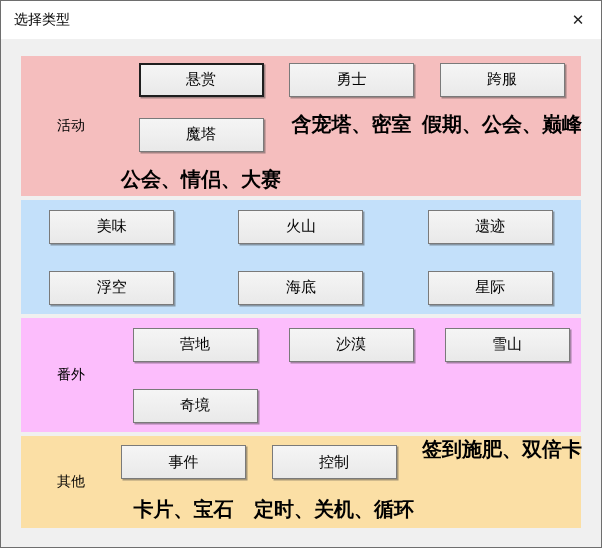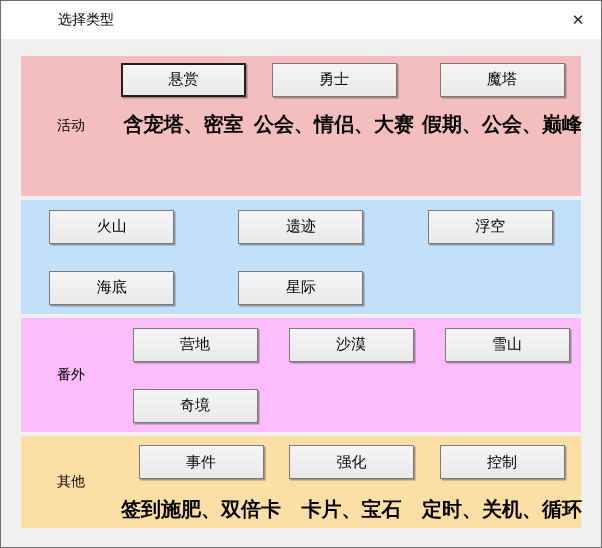--- a/index.html
+++ b/index.html
@@ -14,21 +14,21 @@
     background: #f0f0f0;
     display: flex; flex-direction: column;
   }
   .titlebar {
     height: 38px; flex: 0 0 38px;
     background: #ffffff;
     display: flex; align-items: center;
   }
   .titlebar .title {
     padding-left: 13px;
-    font-size: 14px; color: #000; margin-left: 44px;
+    font-size: 14px; color: #000;
   }
   .titlebar .close-btn {
     margin-left: auto;
     width: 46px; height: 38px;
     border: none; background: transparent;
     font-size: 15px; color: #222;
     cursor: pointer;
     display: flex; align-items: center; justify-content: center;
     font-family: "Liberation Sans", sans-serif;
   }
@@ -97,30 +97,36 @@
     <div class="section sec-activity" style="background-color: rgb(245, 190, 190);">
       <div class="sec-label">活动</div>
       <div class="cells">
         <div class="cell">
             <button class="btn btn-default">悬赏</button>
           </div>
         <div class="cell">
             <button class="btn">勇士</button>
           </div>
         <div class="cell">
+            <button class="btn">跨服</button>
+          </div>
+        <div class="cell">
             <button class="btn">魔塔</button>
           </div>
         <div class="note">含宠塔、密室</div>
+        <div class="note">假期、公会、巅峰</div>
         <div class="note">公会、情侣、大赛</div>
-        <div class="note">假期、公会、巅峰</div>
       </div>
     </div>
 
     <div class="section sec-main" style="background-color: rgb(195, 224, 250);">
       <div class="cells">
+        <div class="cell">
+            <button class="btn">美味</button>
+          </div>
         <div class="cell">
             <button class="btn">火山</button>
           </div>
         <div class="cell">
             <button class="btn">遗迹</button>
           </div>
         <div class="cell">
             <button class="btn">浮空</button>
           </div>
         <div class="cell">
@@ -151,23 +157,20 @@
       </div>
     </div>
 
     <div class="section sec-other" style="background-color: rgb(251, 223, 165);">
       <div class="sec-label">其他</div>
       <div class="cells">
         <div class="cell">
             <button class="btn">事件</button>
           </div>
         <div class="cell">
-            <button class="btn">强化</button>
-          </div>
-        <div class="cell">
             <button class="btn">控制</button>
           </div>
         <div class="note">签到施肥、双倍卡</div>
         <div class="note">卡片、宝石</div>
         <div class="note">定时、关机、循环</div>
       </div>
     </div>
 
   </div>
 </div>

